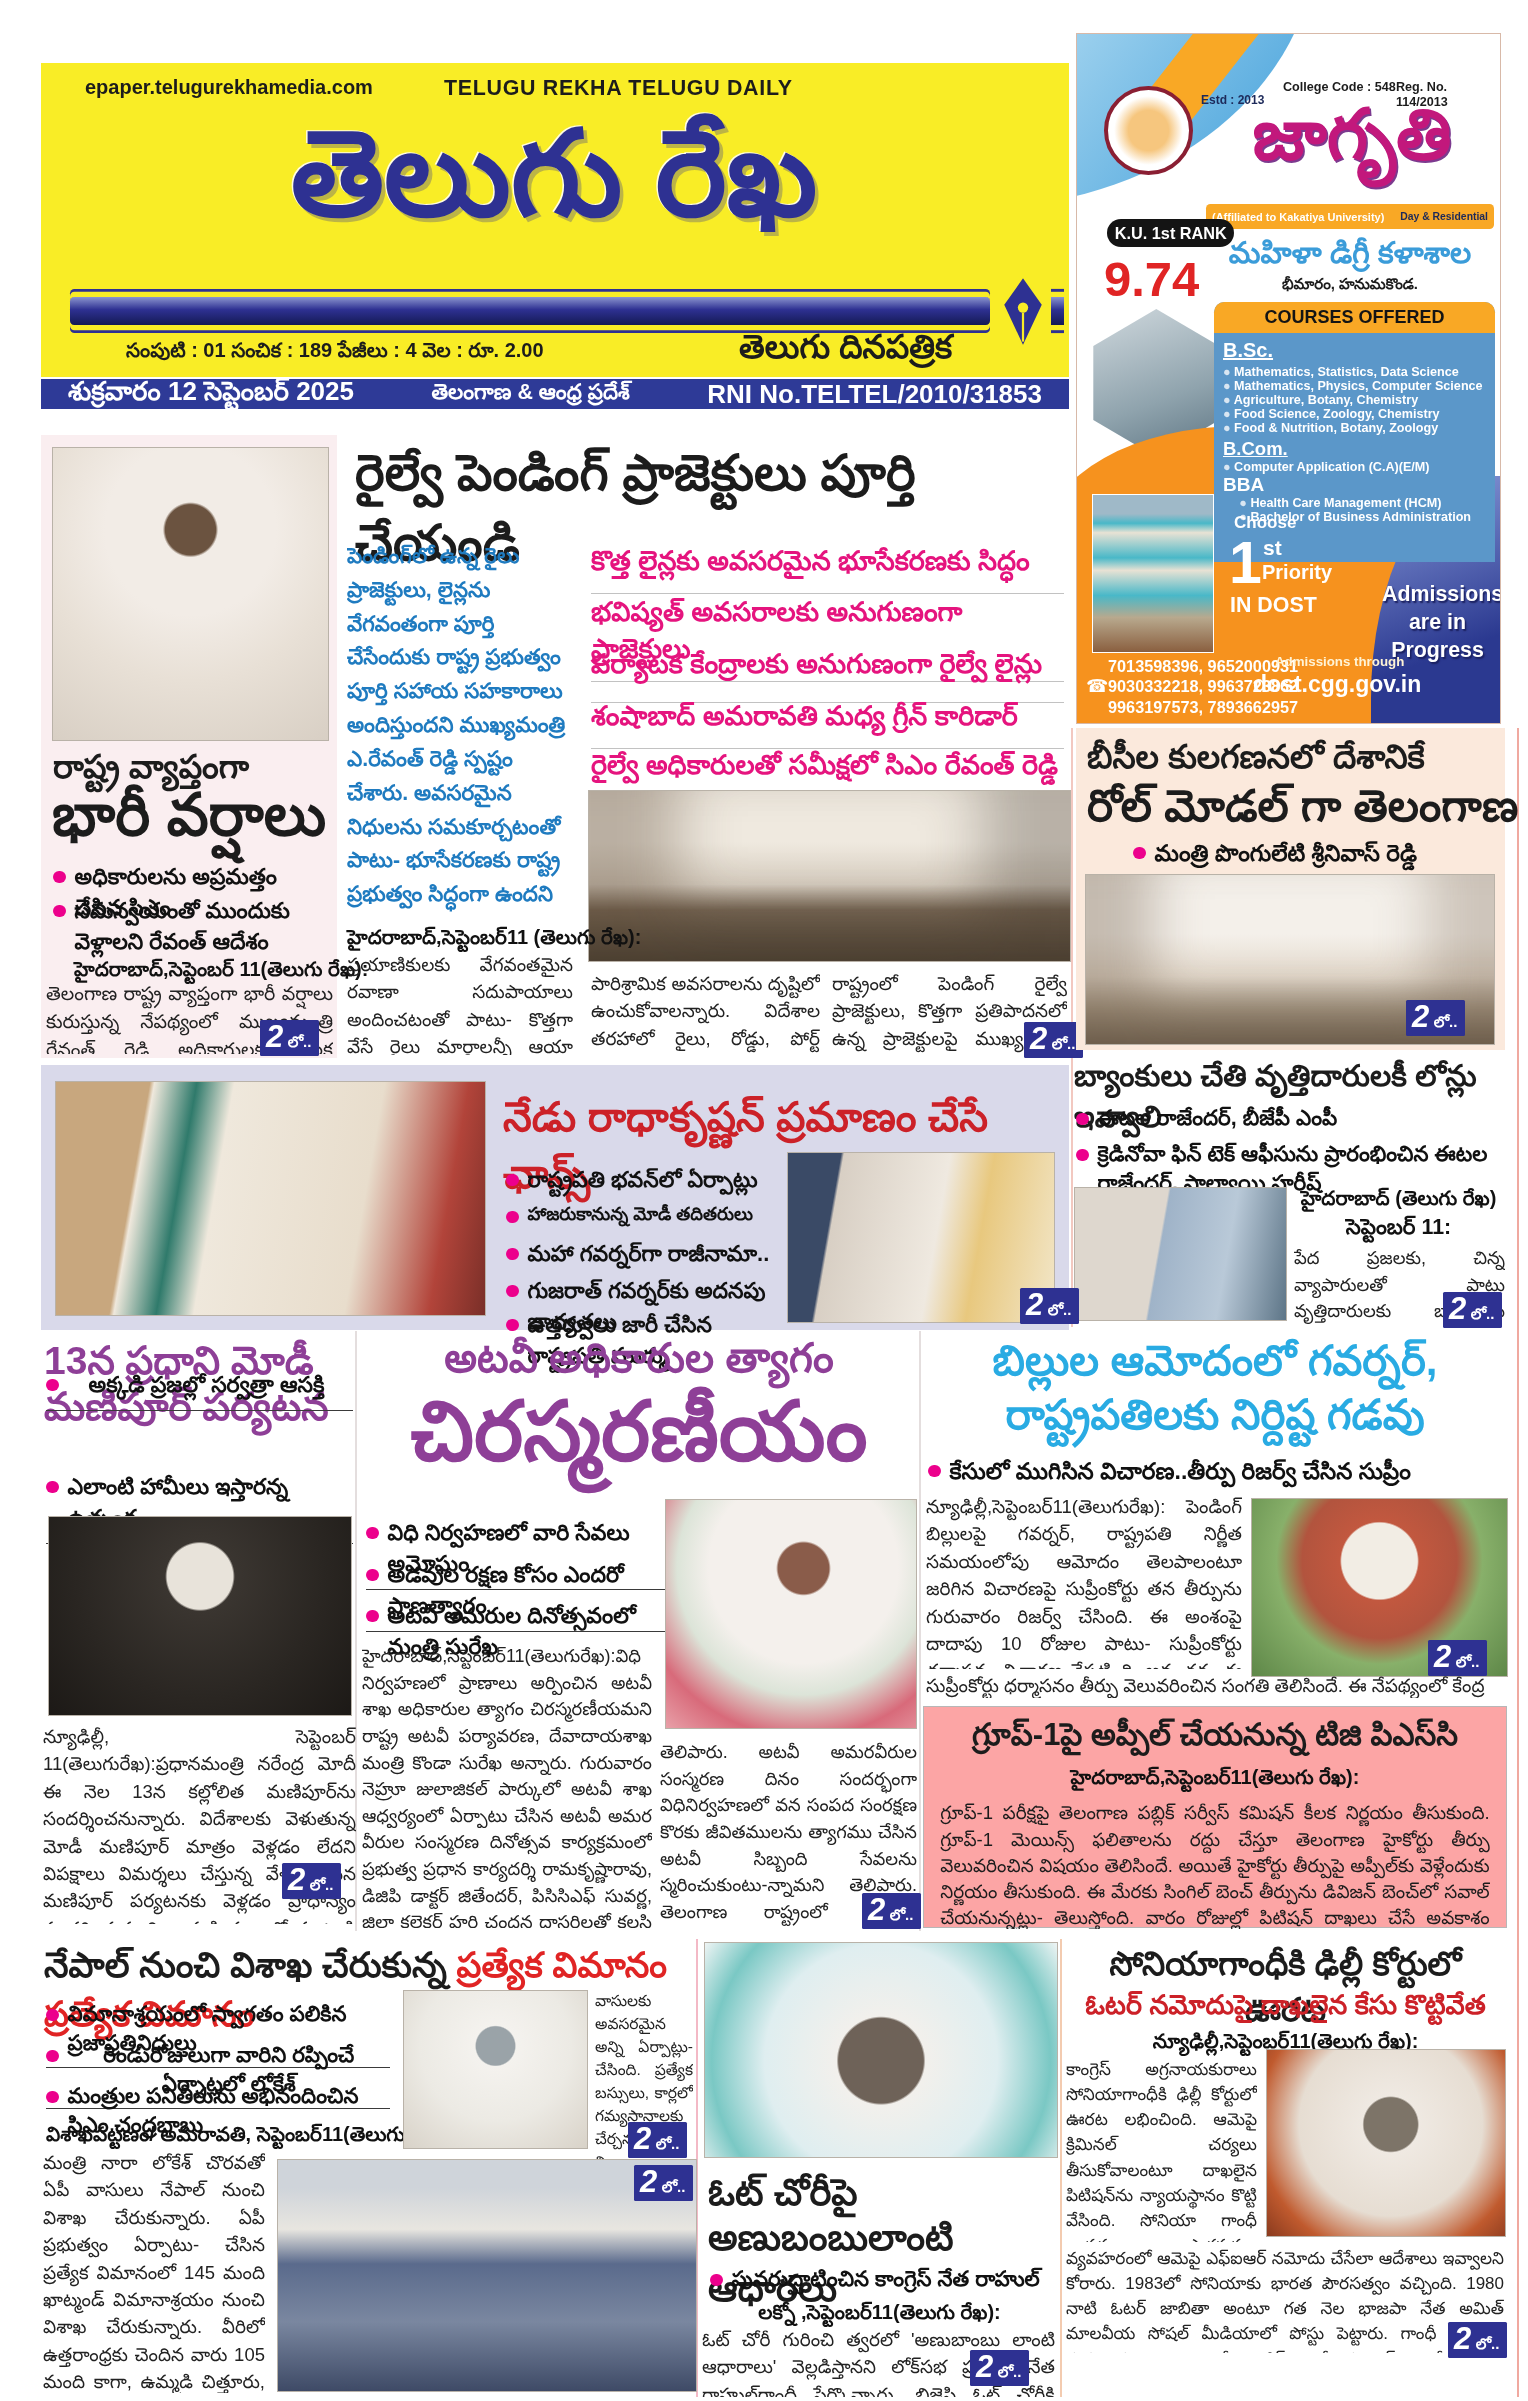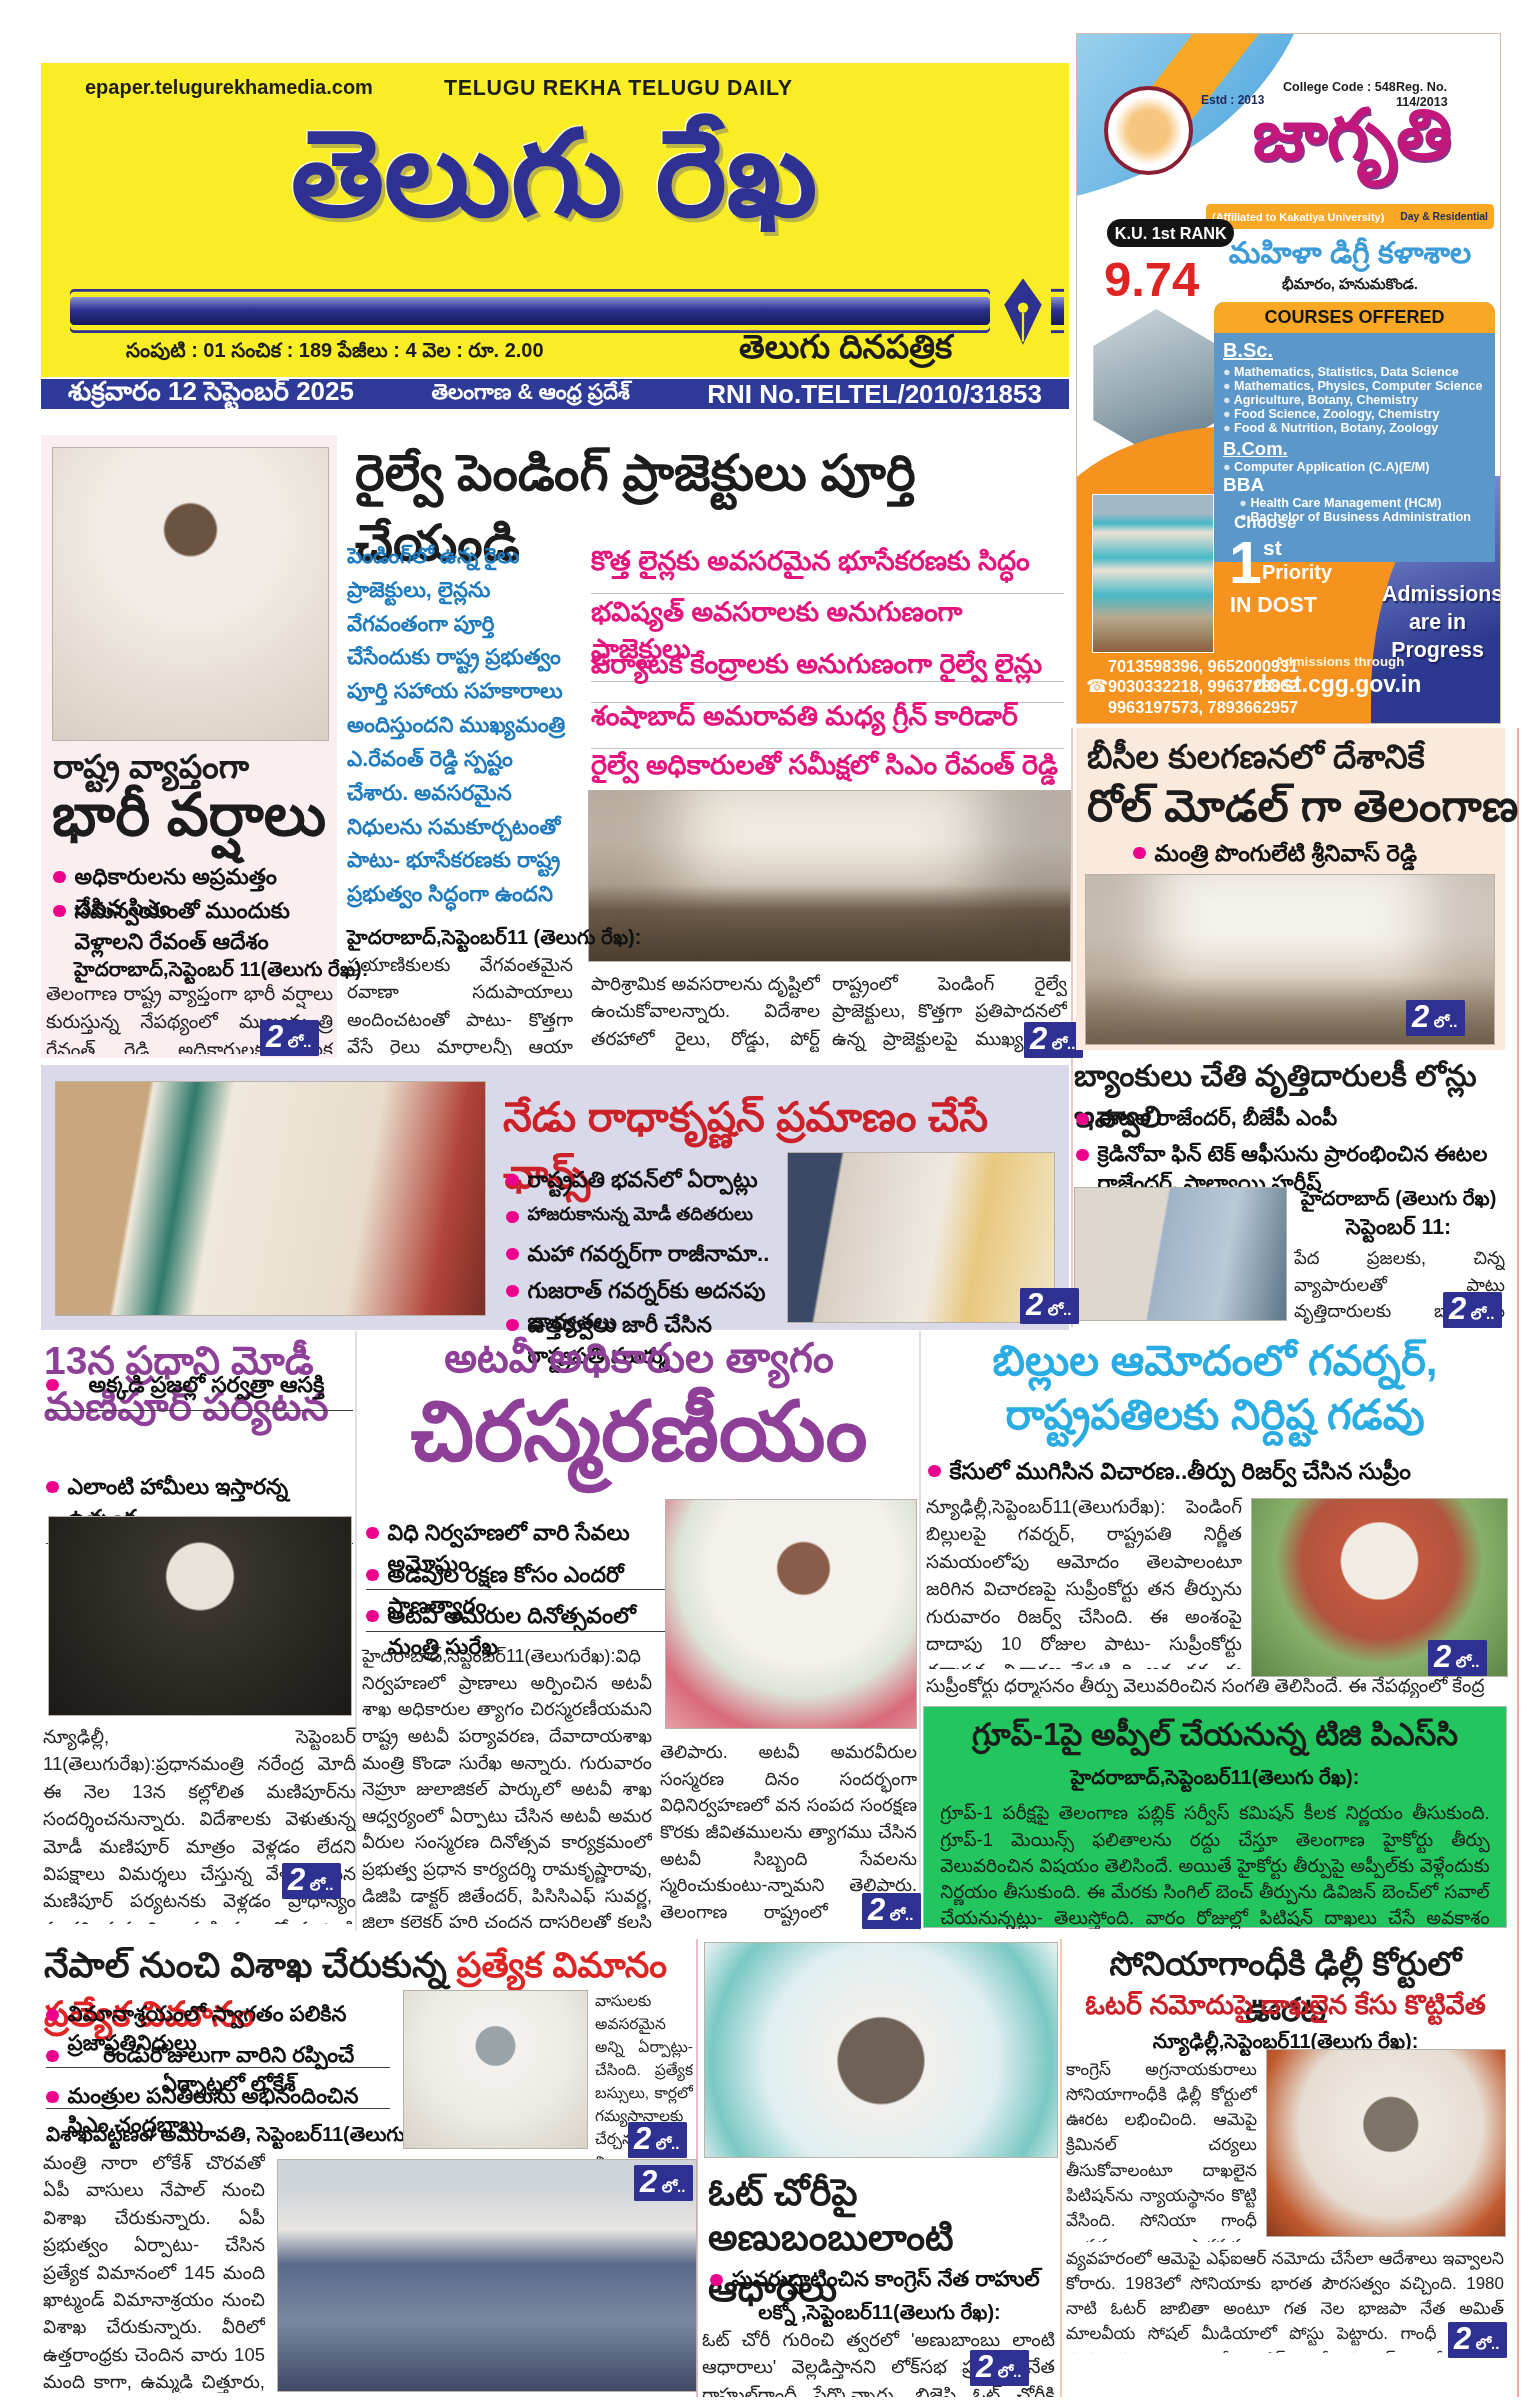--- a/index.html
+++ b/index.html
@@ -293,21 +293,21 @@
     </div>
   <div class="body jst" style="left:926px;top:1493px;width:316px;height:176px;font-size:18.5px;">న్యూఢిల్లీ,సెప్టెంబర్11(తెలుగురేఖ): పెండింగ్ బిల్లులపై గవర్నర్, రాష్ట్రపతి నిర్ణీత సమయంలోపు ఆమోదం తెలపాలంటూ జరిగిన విచారణపై సుప్రీంకోర్టు తన తీర్పును గురువారం రిజర్వ్ చేసింది. ఈ అంశంపై దాదాపు 10 రోజుల పాటు- సుప్రీంకోర్టు ధర్మాసనం విచారణ చేపట్టింది. అనంతరం ఈ కేసులో తుది తీర్పును రిజర్వ్ చేస్తున్నట్లు- ప్రకటించింది. రాష్ట్రపతి కానీ, గవర్నర్లు కానీ బిల్లులు ఆమోదించకుండా పెండింగ్‌లో పెడితే.. ఆటోమెటిక్‌గా మూడు నెలల తర్వాత అవి ఆమోదం పొందినట్లేనంటూ గతంలో</div>
   <div class="photo" style="left:1251px;top:1498px;width:255px;height:177px;
               background:radial-gradient(circle at 50% 35%,#f2ede4 22%,#c2583f 23%,#b2543e 45%,#88b06a 60%,#5e8748 100%);"></div>
   <div class="cont" style="left:1428px;top:1640px;">
     <span class="n">2</span>
       <span class="s">లో..</span>
     </div>
   <div class="body" style="left:926px;top:1672px;width:581px;height:26px;font-size:18.5px;">సుప్రీంకోర్టు ధర్మాసనం తీర్పు వెలువరించిన సంగతి తెలిసిందే. ఈ నేపథ్యంలో కేంద్ర ప్రభుత్వం</div>
 
-  <div class="abs" style="left:923px;top:1706px;width:584px;height:222px;border:1.5px solid #b7b7b7;background:#22c55e;box-sizing:border-box;padding:10.4px 16.3px;">
+  <div class="abs" style="left:923px;top:1706px;width:584px;height:222px;border:1.5px solid #b7b7b7;background:#fca5a5;box-sizing:border-box;padding:10.4px 16.3px;">
     <div class="b ctr" style="font-size:31px;">గ్రూప్-1పై అప్పీల్ చేయనున్న టిజి పిఎస్‌సి</div>
     <div class="dl ctr" style="font-size:20px;margin-top:6px;">హైదరాబాద్,సెప్టెంబర్11(తెలుగు రేఖ):</div>
     <div class="jst" style="font-size:18.5px;line-height:1.42;margin-top:6px;height:129px;overflow:hidden;">గ్రూప్-1 పరీక్షపై తెలంగాణ పబ్లిక్ సర్వీస్ కమిషన్ కీలక నిర్ణయం తీసుకుంది. గ్రూప్-1 మెయిన్స్ ఫలితాలను రద్దు చేస్తూ తెలంగాణ హైకోర్టు తీర్పు వెలువరించిన విషయం తెలిసిందే. అయితే హైకోర్టు తీర్పుపై అప్పీల్‌కు వెళ్లేందుకు నిర్ణయం తీసుకుంది. ఈ మేరకు సింగిల్ బెంచ్ తీర్పును డివిజన్ బెంచ్‌లో సవాల్ చేయనున్నట్లు- తెలుస్తోంది. వారం రోజుల్లో పిటిషన్ దాఖలు చేసే అవకాశం ఉన్నట్లు- సమాచారం. రీవాల్యుయేషన్ చేస్తే టెక్నికల్ సమస్యలు వస్తాయని అభిప్రాయం వ్యక్తం చేసింది. ఈ నేపథ్యంలో సింగల్ బెంచ్ తీర్పు కాపీపై లీగల్ టీమ్ గ్రౌండ్స్ ప్రిపేర్ చేస్తోంది. గ్రూప్-1 నియామకాల్లో లోపాలు లేవని వాదించడానికి సిద్ధం అయ్యింది.</div>
   </div>
 
   <div class="abs" style="left:44px;top:1945px;width:651px;font-size:35px;font-weight:bold;">
     <span>నేపాల్ నుంచి విశాఖ చేరుకున్న</span>
     <span style="color:#e02424;">ప్రత్యేక విమానం</span>
     <span style="color:#e02424;">ప్రత్యేక విమానం</span>
   </div>

